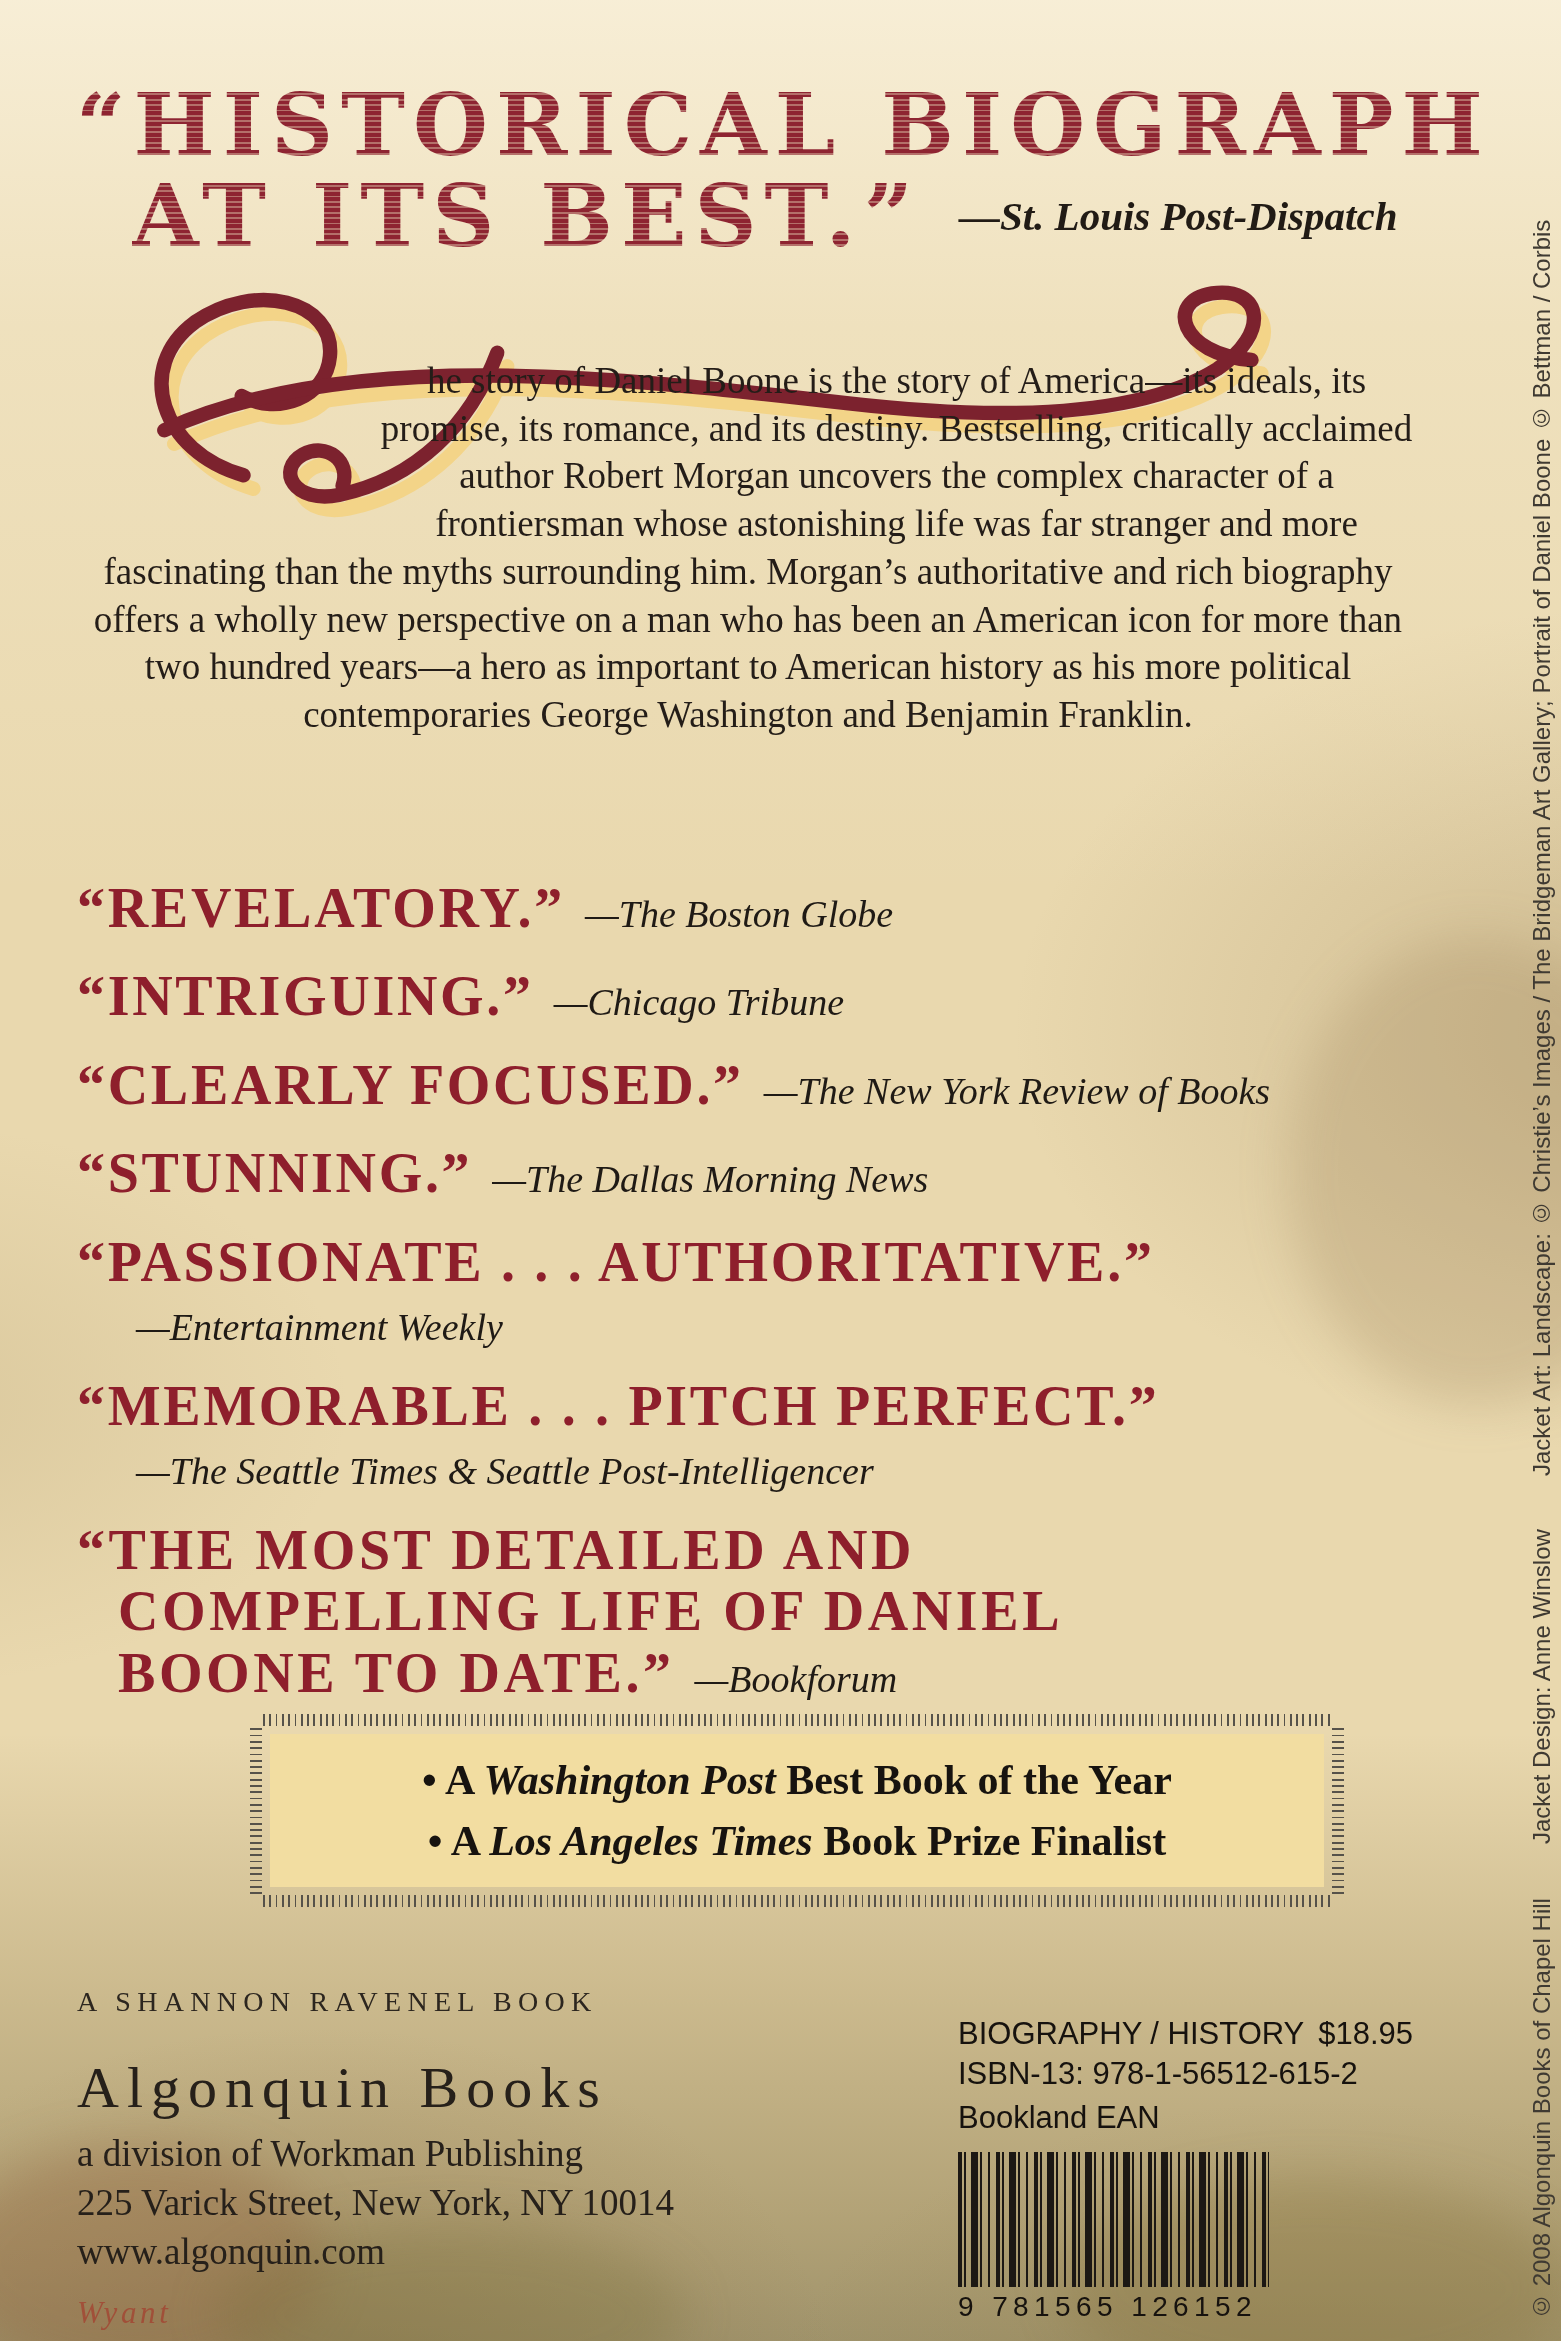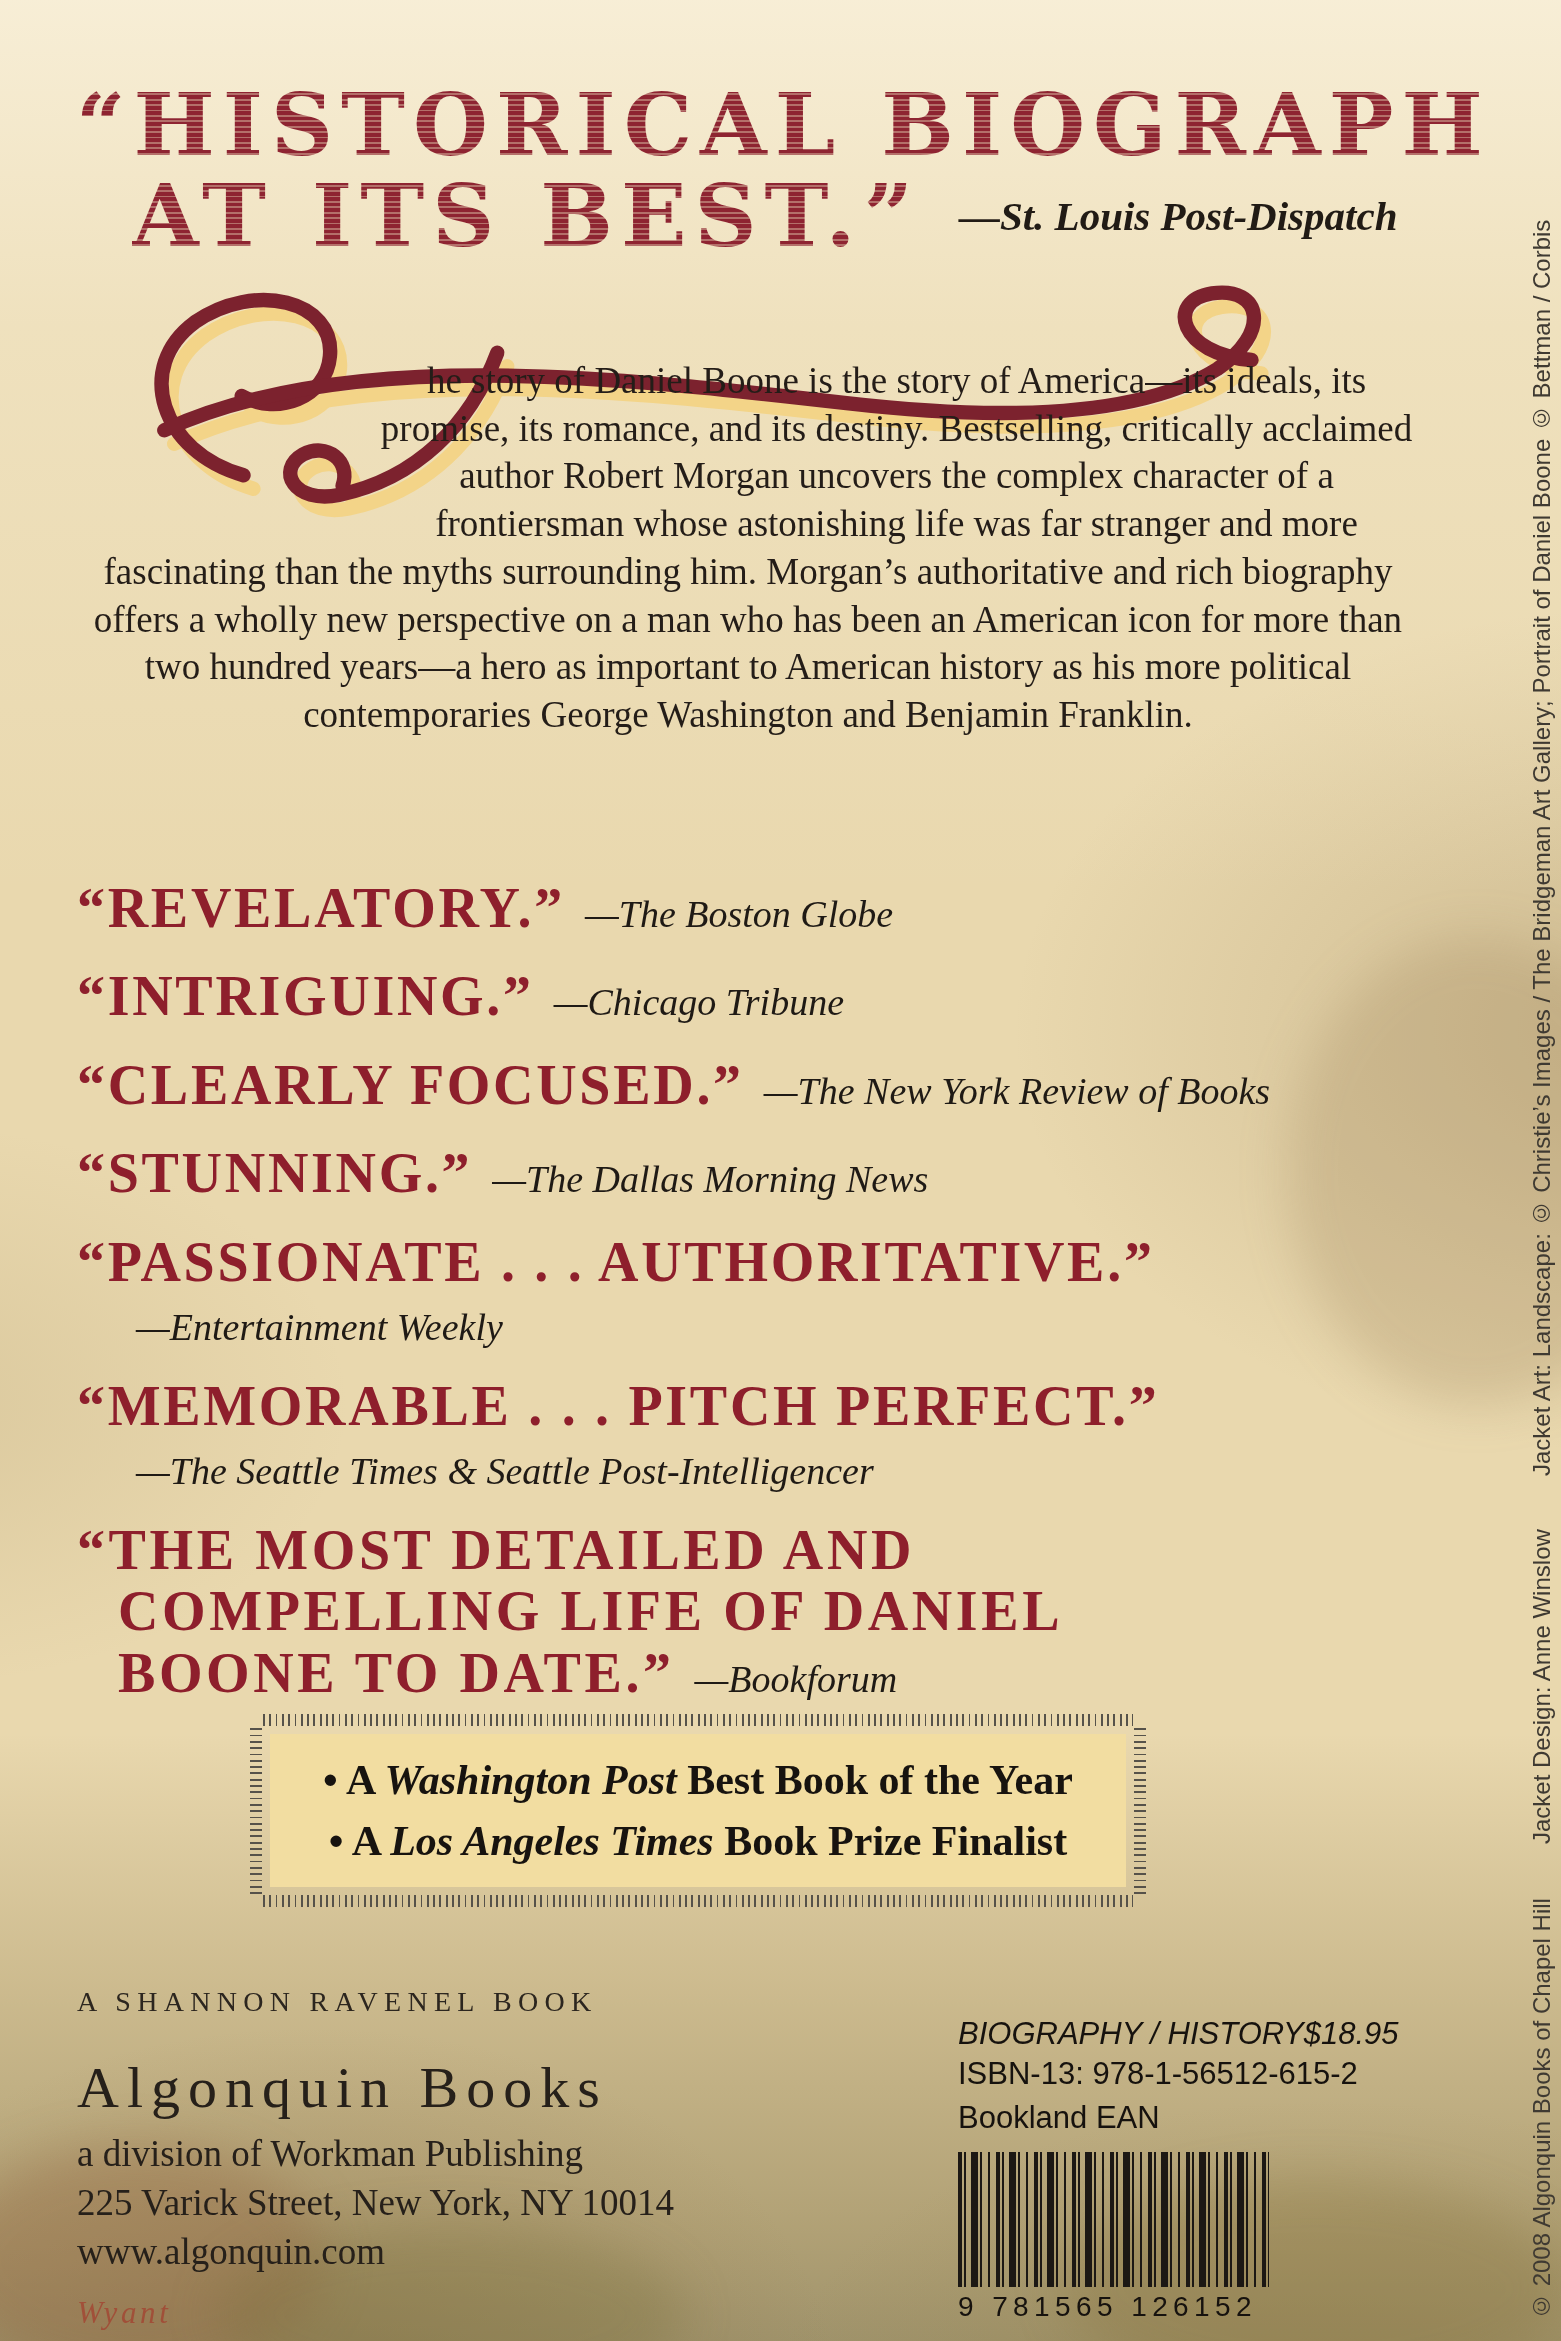--- a/index.html
+++ b/index.html
@@ -45,21 +45,21 @@
   
   .reviews{position:absolute;left:77px;top:878px;width:1369px;}
   .quote{margin-bottom:28px;line-height:1.08;}
   .qt{font-family:"Liberation Serif", serif;font-weight:bold;font-size:56px;letter-spacing:2.7px;color:#8e1f2c;}
   .qs{font-style:italic;font-size:38px;color:#1f1a15;margin-left:20px;}
   .stacked .qs{display:block;margin-left:59px;margin-top:14.4px;}
   .bigwrap{width:1099px;padding-left:41px;text-indent:-41px;line-height:1.1;}
   .bigwrap .qt{letter-spacing:3.6px;}
 
   
-  .award-wrap{position:absolute;left:270px;top:1734px;width:856px;height:153px;}
+  .award-wrap{position:absolute;left:270px;top:1734px;width:1054px;height:153px;}
   .award-box{position:absolute;inset:0;background:#f2dda1;display:flex;flex-direction:column;
     justify-content:center;align-items:center;gap:12.6px;}
   .award-line{font-size:42px;font-weight:bold;color:#17130f;}
   .award-line .em{font-style:italic;}
   .hatch{position:absolute;pointer-events:none;}
   .hatch.top{left:-7.2px;right:-7.2px;top:-20px;height:11.7px;
     background:repeating-linear-gradient(90deg,#56524a 0 1.8px,rgba(0,0,0,0) 1.8px 6.3px);}
   .hatch.bottom{left:-7.2px;right:-7.2px;bottom:-20px;height:11.7px;
     background:repeating-linear-gradient(90deg,#56524a 0 1.8px,rgba(0,0,0,0) 1.8px 6.3px);}
   .hatch.left{top:-7.2px;bottom:-7.2px;left:-20px;width:11.7px;
@@ -71,21 +71,21 @@
   .pub{position:absolute;left:77px;top:1986px;color:#26201a;}
   .imprint{font-size:28px;letter-spacing:6.3px;color:#2c261f;}
   .pubname{font-size:58px;letter-spacing:8px;margin-top:36px;}
   .publine{font-size:37px;line-height:1.32;}
   .publine.first{margin-top:9px;}
   .printed{font-size:30px;margin-top:40px;}
 
   
   .retail{position:absolute;left:958px;top:2016px;width:459px;
     font-family:"Liberation Sans", sans-serif;color:#16120e;}
-  .cat-row{display:flex;font-size:31px;width:455px;font-style:italic;}
+  .cat-row{display:flex;justify-content:space-between;font-size:31px;width:455px;}
   .isbn-row{font-size:31px;margin-top:4px;}
   .ean-row{font-size:31px;margin-top:8px;}
   .codes{display:flex;align-items:flex-start;margin-top:16px;gap:25px;}
   .barcode-main{width:311px;}
   .bars-main{height:135px;
     background:repeating-linear-gradient(90deg,#1c1814 0 3.6px,rgba(0,0,0,0) 3.6px 6.3px,#1c1814 6.3px 8px,rgba(0,0,0,0) 8px 13.5px,#1c1814 13.5px 20px,rgba(0,0,0,0) 20px 22.5px,#1c1814 22.5px 24px,rgba(0,0,0,0) 24px 30px,#1c1814 30px 32px,rgba(0,0,0,0) 32px 38px);}
   .digits-main{font-size:28px;letter-spacing:5.4px;margin-top:3.6px;white-space:nowrap;}
   .barcode-sup{width:135px;padding-top:5.4px;}
   .digits-sup{font-size:27px;letter-spacing:10px;white-space:nowrap;}
   .bars-sup{height:106px;margin-top:7.2px;

